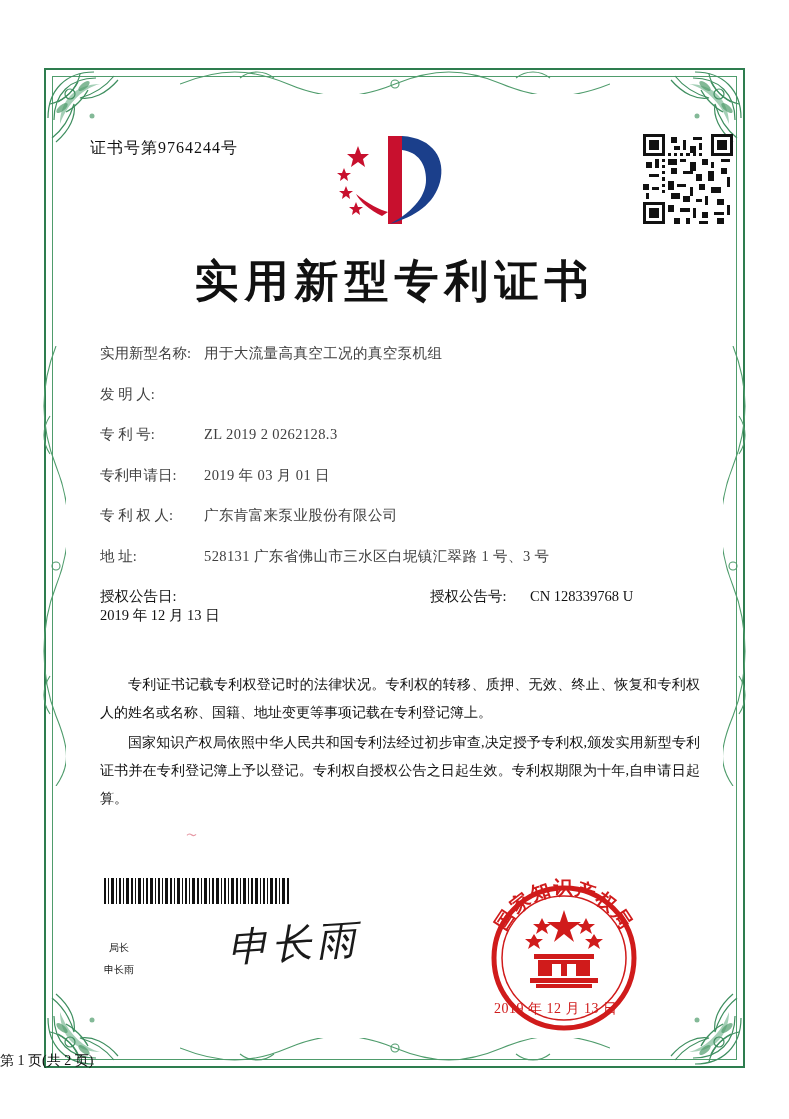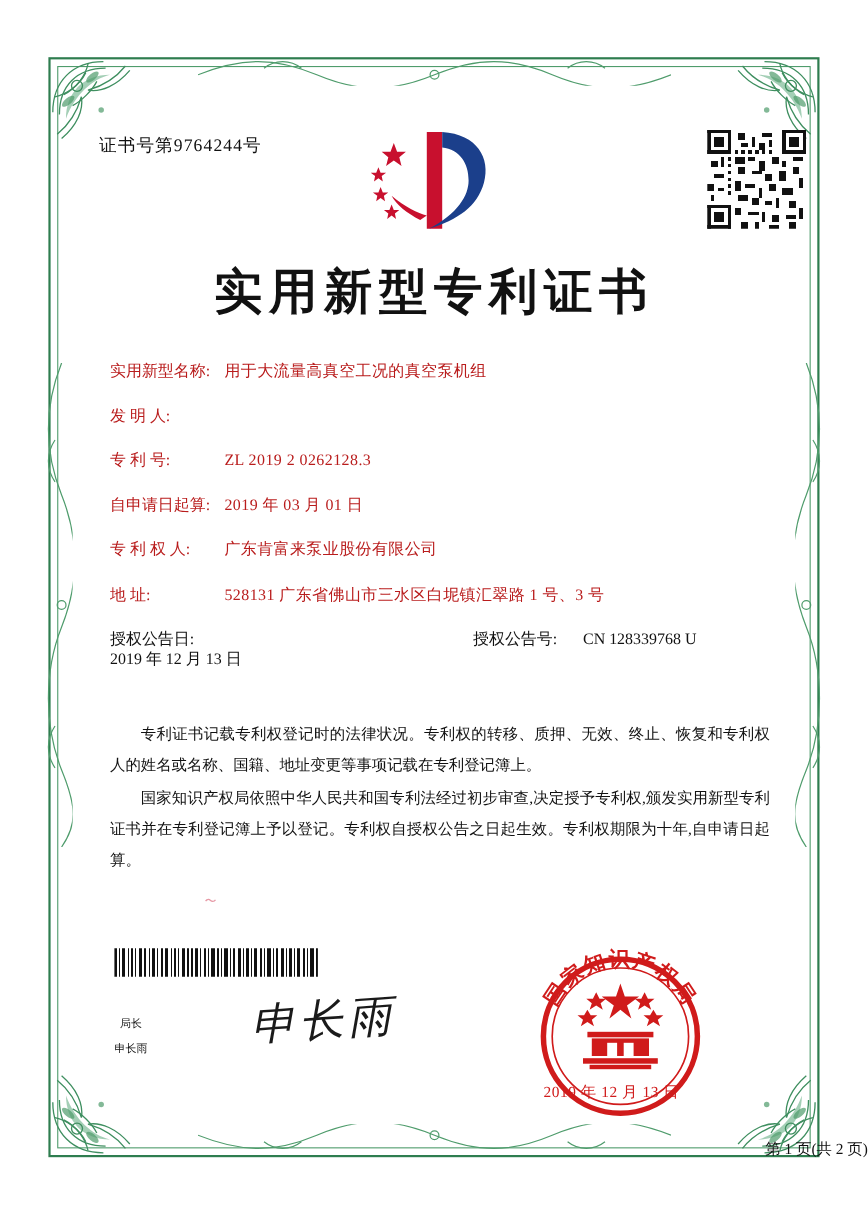--- a/index.html
+++ b/index.html
@@ -10,21 +10,21 @@
   body {
     font-family: "Liberation Serif", "DejaVu Serif", serif;
     color: #1a1a1a;
   }
   .page {
     position: relative;
     width: 789px;
     height: 1076px;
     overflow: hidden;
     background: #ffffff;
-    margin: 0 auto;
+    margin: 16px auto;
   }
 
   
   .border-outer {
     position: absolute;
     left: 44px;
     top: 52px;
     width: 701px;
     height: 1000px;
     border: 2px solid #2e7d4f;
@@ -101,21 +101,21 @@
     position: absolute;
     left: 100px;
     top: 328px;
     width: 600px;
   }
   .field-row {
     display: flex;
     align-items: baseline;
     font-size: 14.5px;
     margin-bottom: 21.5px;
-    color: #b91c1c;
+    color: #404040;
   }
   .field-label {
     flex: 0 0 auto;
     width: 104px;
     letter-spacing: 0px;
     white-space: nowrap;
   }
   .field-label.spread {
     display: inline-flex;
     justify-content: space-between;
@@ -199,21 +199,21 @@
     color: #d01b1b;
     letter-spacing: 0.5px;
     font-family: "Liberation Serif", serif;
   }
 
   .page-no {
     position: absolute;
     left: 0;
     right: 0;
     top: 1036px;
-    text-align: right;
+    text-align: left;
     font-size: 14px;
     color: #111;
   }
   .footer-note {
     position: absolute;
     left: 0;
     right: 0;
     top: 1078px;
     text-align: center;
     font-size: 14px;
@@ -451,21 +451,21 @@
       <span class="field-value">用于大流量高真空工况的真空泵机组</span>
     </div>
     <div class="field-row">
       <span class="field-label spread">发 明 人:</span>
     </div>
     <div class="field-row">
       <span class="field-label spread">专 利 号:</span>
       <span class="field-value">ZL 2019 2 0262128.3</span>
     </div>
     <div class="field-row">
-      <span class="field-label">自申请日起算:</span>
+      <span class="field-label">专利申请日:</span>
       <span class="field-value">2019 年 03 月 01 日</span>
     </div>
     <div class="field-row">
       <span class="field-label spread">专 利 权 人:</span>
       <span class="field-value">广东肯富来泵业股份有限公司</span>
     </div>
     <div class="field-row">
       <span class="field-label spread">地 址:</span>
       <span class="field-value">528131 广东省佛山市三水区白坭镇汇翠路 1 号、3 号</span>
     </div>

